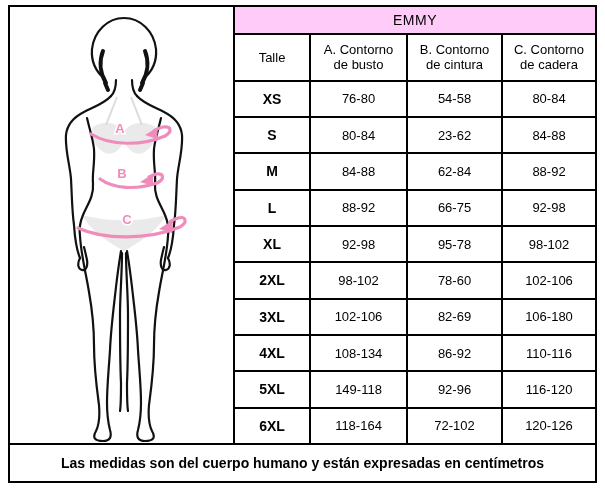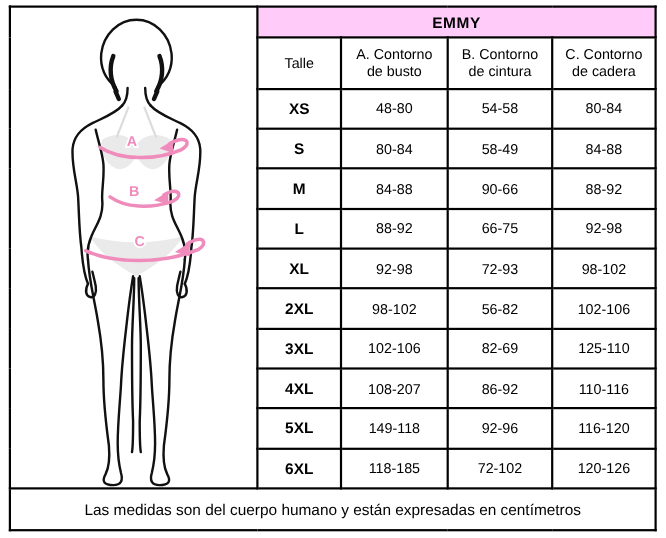--- a/index.html
+++ b/index.html
@@ -19,41 +19,42 @@
   }
   table.size-chart td{
     border:2px solid #000;
     text-align:center;
     vertical-align:middle;
     padding:0;
     background:#fff;
   }
   td.brand-cell{
     background:#FFCCFA !important;
-    font-weight:bold;
+    font-weight:normal;
     font-size:14px;
     height:26px;
     letter-spacing:.5px;
   }
   td.colhead{
     font-size:13px;
     line-height:1.2;
     height:44px;
   }
   td.size-label{
     font-weight:bold;
     font-size:14px;
   }
   td.value-cell{
     font-size:13px;
   }
   tr.data-row{height:36px;}
   td.footnote-cell{
     font-size:14px;
     height:36px;
+    font-weight:bold;
   }
   td.figure-cell{
     vertical-align:top;
     background:#fff;
   }
   .fig-wrap{width:223px;height:436px;}
 </style>
 </head>
 <body>
 
@@ -133,75 +134,75 @@
           <div>de cintura</div>
         </td>
         <td class="colhead">
           <div>C. Contorno</div>
           <div>de cadera</div>
         </td>
       </tr>
 
       <tr class="data-row">
         <td class="size-label">XS</td>
-        <td class="value-cell">48-80</td>
+        <td class="value-cell">76-80</td>
         <td class="value-cell">54-58</td>
         <td class="value-cell">80-84</td>
       </tr>
       <tr class="data-row">
         <td class="size-label">S</td>
         <td class="value-cell">80-84</td>
-        <td class="value-cell">58-49</td>
+        <td class="value-cell">23-62</td>
         <td class="value-cell">84-88</td>
       </tr>
       <tr class="data-row">
         <td class="size-label">M</td>
         <td class="value-cell">84-88</td>
-        <td class="value-cell">90-66</td>
+        <td class="value-cell">62-84</td>
         <td class="value-cell">88-92</td>
       </tr>
       <tr class="data-row">
         <td class="size-label">L</td>
         <td class="value-cell">88-92</td>
         <td class="value-cell">66-75</td>
         <td class="value-cell">92-98</td>
       </tr>
       <tr class="data-row">
         <td class="size-label">XL</td>
         <td class="value-cell">92-98</td>
-        <td class="value-cell">72-93</td>
+        <td class="value-cell">95-78</td>
         <td class="value-cell">98-102</td>
       </tr>
       <tr class="data-row">
         <td class="size-label">2XL</td>
         <td class="value-cell">98-102</td>
-        <td class="value-cell">56-82</td>
+        <td class="value-cell">78-60</td>
         <td class="value-cell">102-106</td>
       </tr>
       <tr class="data-row">
         <td class="size-label">3XL</td>
         <td class="value-cell">102-106</td>
         <td class="value-cell">82-69</td>
-        <td class="value-cell">125-110</td>
+        <td class="value-cell">106-180</td>
       </tr>
       <tr class="data-row">
         <td class="size-label">4XL</td>
-        <td class="value-cell">108-207</td>
+        <td class="value-cell">108-134</td>
         <td class="value-cell">86-92</td>
         <td class="value-cell">110-116</td>
       </tr>
       <tr class="data-row">
         <td class="size-label">5XL</td>
         <td class="value-cell">149-118</td>
         <td class="value-cell">92-96</td>
         <td class="value-cell">116-120</td>
       </tr>
       <tr class="data-row">
         <td class="size-label">6XL</td>
-        <td class="value-cell">118-185</td>
+        <td class="value-cell">118-164</td>
         <td class="value-cell">72-102</td>
         <td class="value-cell">120-126</td>
       </tr>
 
       <tr>
         <td class="footnote-cell" colspan="5">Las medidas son del cuerpo humano y están expresadas en centímetros</td>
       </tr>
     </tbody>
   </table>
 </div>

